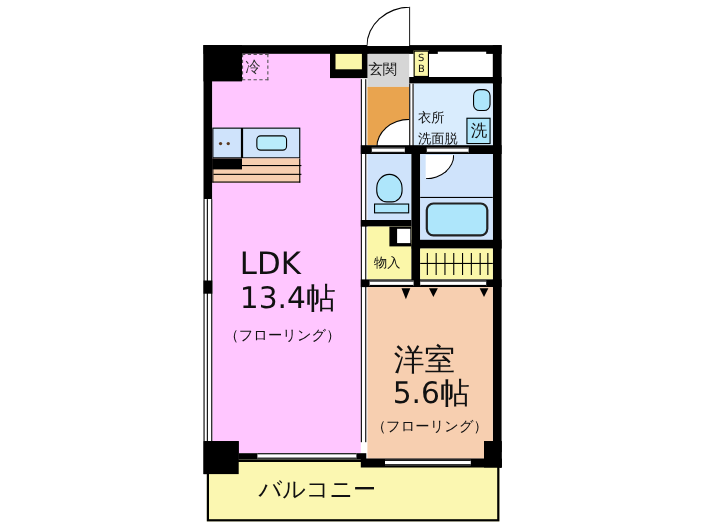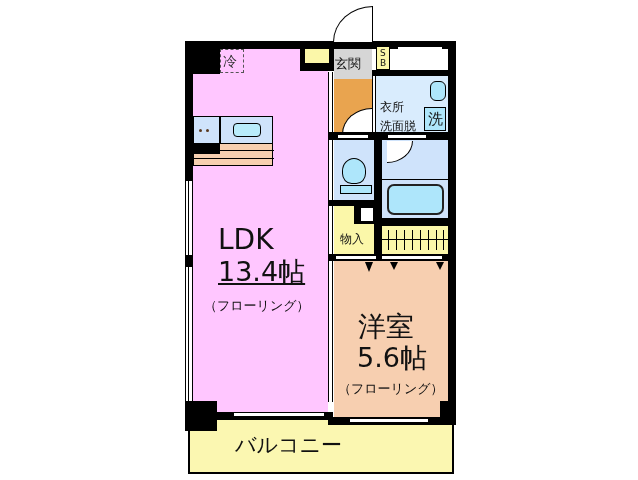--- a/index.html
+++ b/index.html
@@ -45,21 +45,21 @@
   </div>
   <div class="abs wall" style="left:0;top:28px;width:27px;height:10px;"></div>
 </div>
 
 <div class="abs vwindow" style="left:185px;top:181px;width:8px;height:220px;">
   <div class="abs" style="left:2px;top:0;width:1px;height:220px;background:#000;"></div>
 </div>
 <div class="abs wall" style="left:185px;top:255px;width:8px;height:12px;"></div>
 
 <span class="lbl" style="left:218px;top:226px;font-size:28px;">LDK</span>
-<span class="lbl" style="left:218px;top:258px;font-size:27px;text-decoration:underline;">13.4帖</span>
+<span class="lbl" style="left:218px;top:258px;font-size:27px;">13.4帖</span>
 <span class="lbl" style="left:204px;top:299px;font-size:13px;">（フローリング）</span>
 
 <div class="abs" style="left:328px;top:72px;width:5px;height:330px;background:#fff;border-left:1px solid #000;border-right:1px solid #000;"></div>
 
 <div class="abs wall" style="left:300px;top:41px;width:35px;height:30px;"></div>
 <div class="abs yellow" style="left:305px;top:49px;width:24px;height:14px;"></div>
 
 <div class="abs genkan" style="left:334px;top:49px;width:38px;height:30px;"></div>
 <span class="lbl" style="left:335px;top:57px;font-size:13px;">玄関</span>
 <div class="abs" style="left:333px;top:6px;width:40px;height:36px;border-top-left-radius:40px 36px;border-left:1px solid #000;border-top:1px solid #000;border-right:1px solid #000;background:#fff;"></div>

